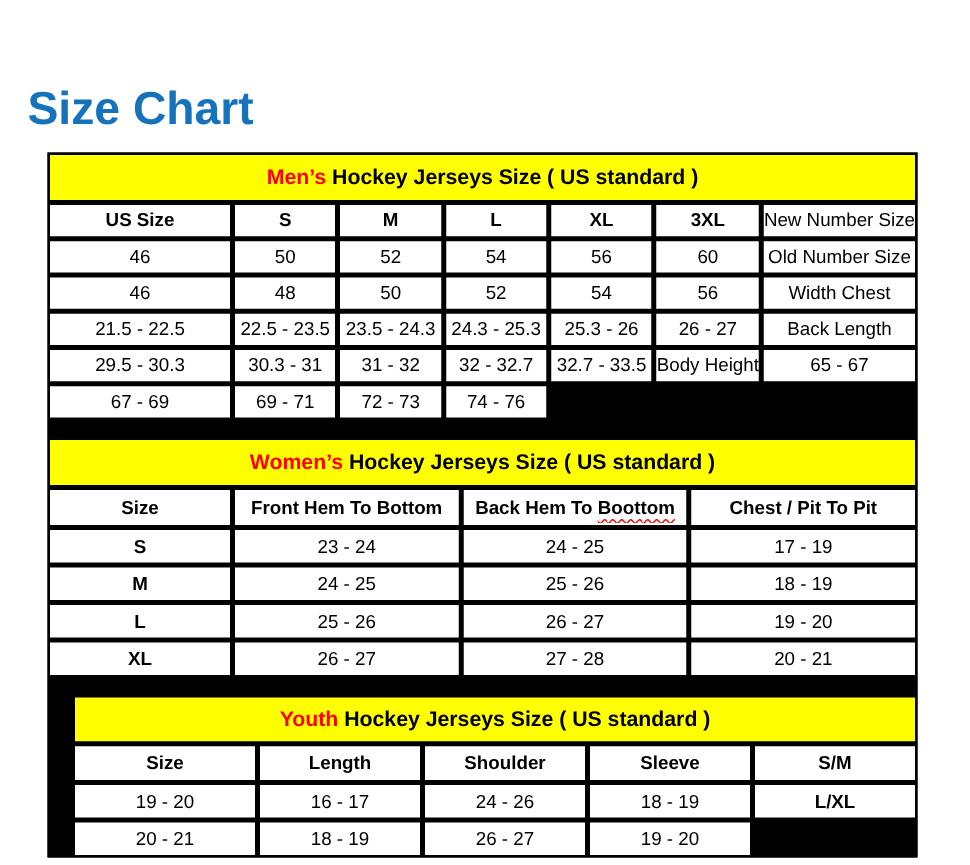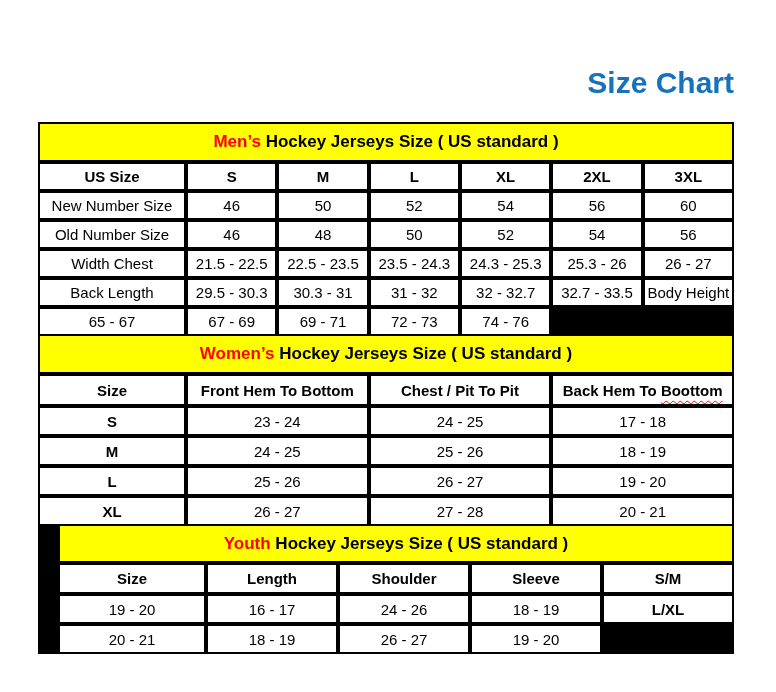--- a/index.html
+++ b/index.html
@@ -11,43 +11,43 @@
   #canvas {
     position: relative;
     width: 776px;
     height: 692px;
     background: #ffffff;
     overflow: hidden;
   }
   .title {
     position: absolute;
     top: 66px;
-    left: 38px;
+    left: 22px;
     width: 696px;
     margin: 0;
-    text-align: right;
-    font-size: 30px;
+    text-align: left;
+    font-size: 37px;
     font-weight: bold;
     color: #1673bb;
     letter-spacing: 0px;
   }
   #tables {
     position: absolute;
     left: 38px;
     top: 122px;
     width: 692px;
     background: #000000;
     border: 2px solid #000000;
   }
   .tbl {
     display: grid;
     gap: 4px;
     background: #000000;
   }
-  .tbl + .tbl { margin-top: 2px; }
+  .tbl + .tbl { margin-top: 18px; }
 
   .mens   { grid-template-columns: 144px repeat(6, 1fr); grid-template-rows: 36px 25px repeat(5, 25px); }
   .womens { grid-template-columns: 144px repeat(3, 1fr); grid-template-rows: 36px 28px repeat(4, 26px); }
   .youth  { grid-template-columns: 144px repeat(4, 1fr); grid-template-rows: 35px 27px repeat(2, 26px); padding-left: 20px; }
 
   .banner {
     grid-column: 1 / -1;
     background: #ffff00;
     display: flex;
     align-items: center;
@@ -94,21 +94,20 @@
           <span class="red">Men’s</span>
           <span>Hockey Jerseys Size ( US standard )</span>
         </span>
       </div>
 
       <div class="c hd">US Size</div>
       <div class="c hd">S</div>
       <div class="c hd">M</div>
       <div class="c hd">L</div>
       <div class="c hd">XL</div>
-      <div class="c hd">2XL</div>
       <div class="c hd">3XL</div>
 
       <div class="c">New Number Size</div>
       <div class="c">46</div>
       <div class="c">50</div>
       <div class="c">52</div>
       <div class="c">54</div>
       <div class="c">56</div>
       <div class="c">60</div>
 
@@ -146,32 +145,32 @@
     <section class="tbl womens">
       <div class="banner">
         <span>
           <span class="red">Women’s</span>
           <span>Hockey Jerseys Size ( US standard )</span>
         </span>
       </div>
 
       <div class="c hd">Size</div>
       <div class="c hd">Front Hem To Bottom</div>
-      <div class="c hd">Chest / Pit To Pit</div>
       <div class="c hd">
         <span>
           <span>Back Hem To</span>
           <span class="sp-err">Boottom</span>
         </span>
       </div>
+      <div class="c hd">Chest / Pit To Pit</div>
 
       <div class="c lbl-bold">S</div>
       <div class="c">23 - 24</div>
       <div class="c">24 - 25</div>
-      <div class="c">17 - 18</div>
+      <div class="c">17 - 19</div>
 
       <div class="c lbl-bold">M</div>
       <div class="c">24 - 25</div>
       <div class="c">25 - 26</div>
       <div class="c">18 - 19</div>
 
       <div class="c lbl-bold">L</div>
       <div class="c">25 - 26</div>
       <div class="c">26 - 27</div>
       <div class="c">19 - 20</div>

